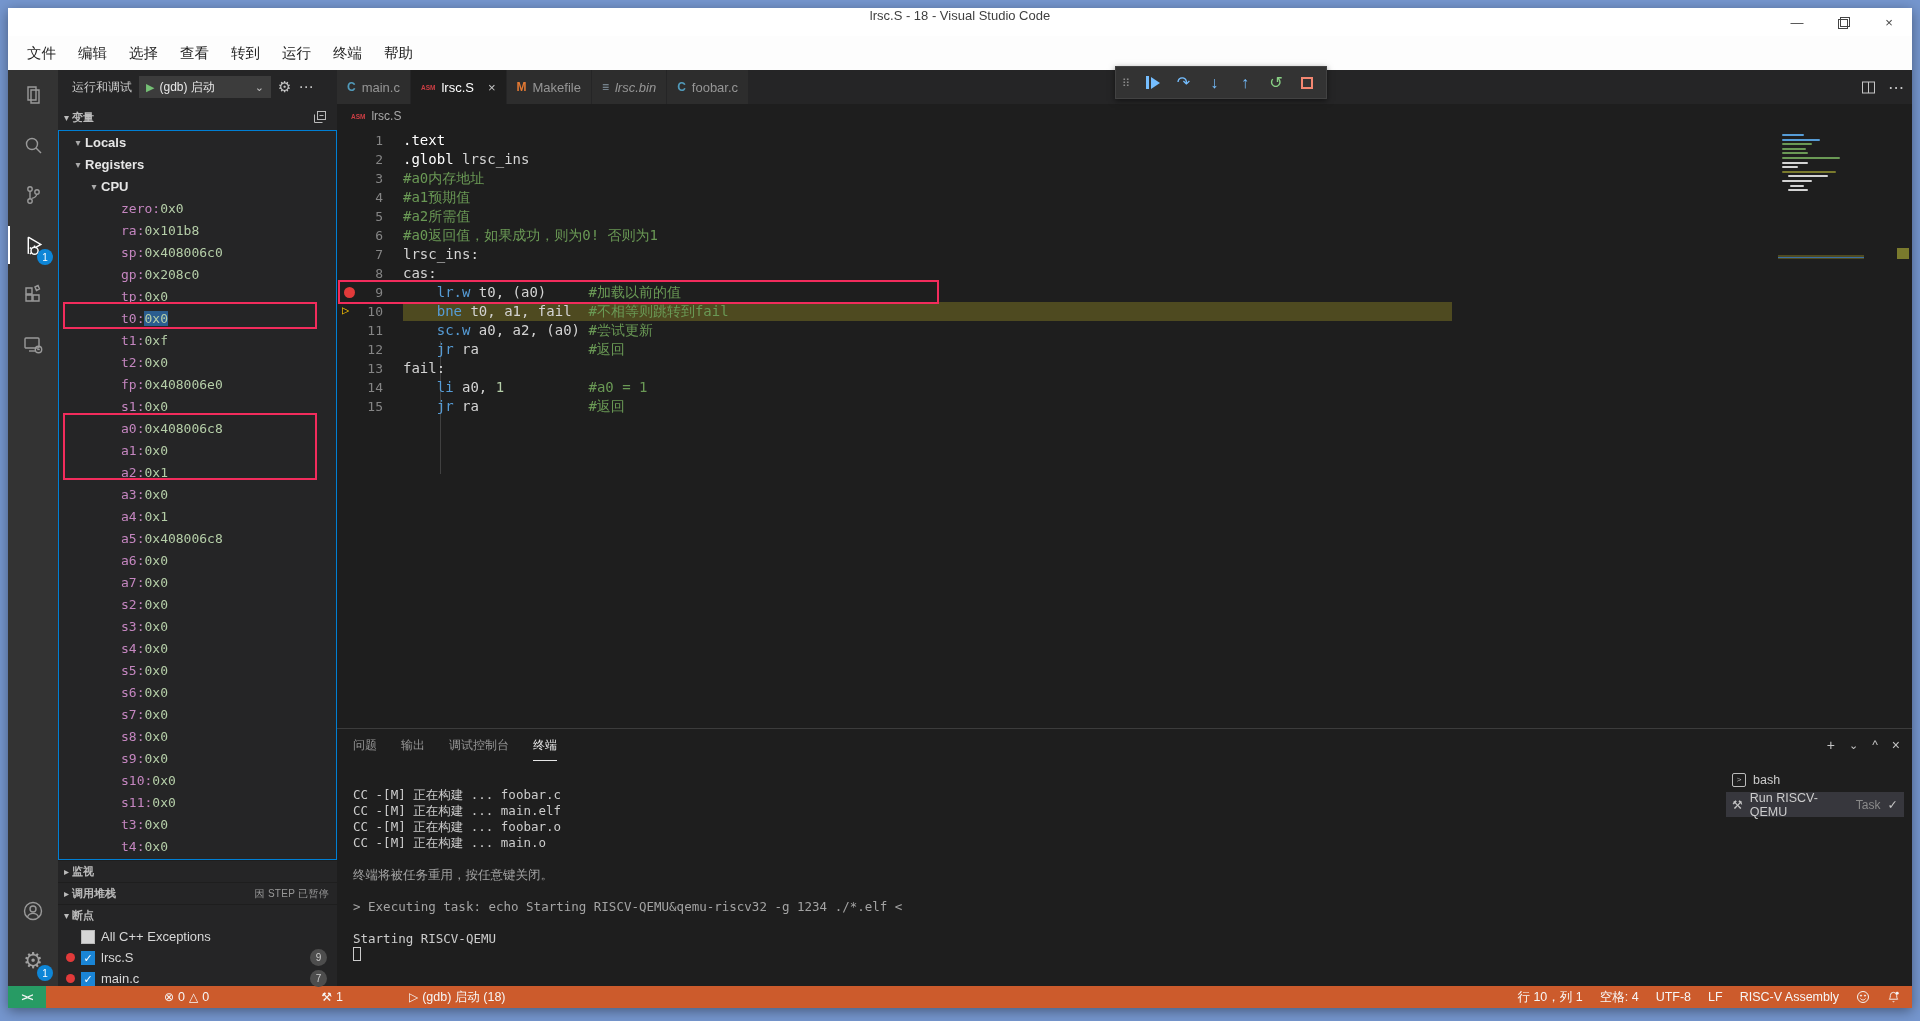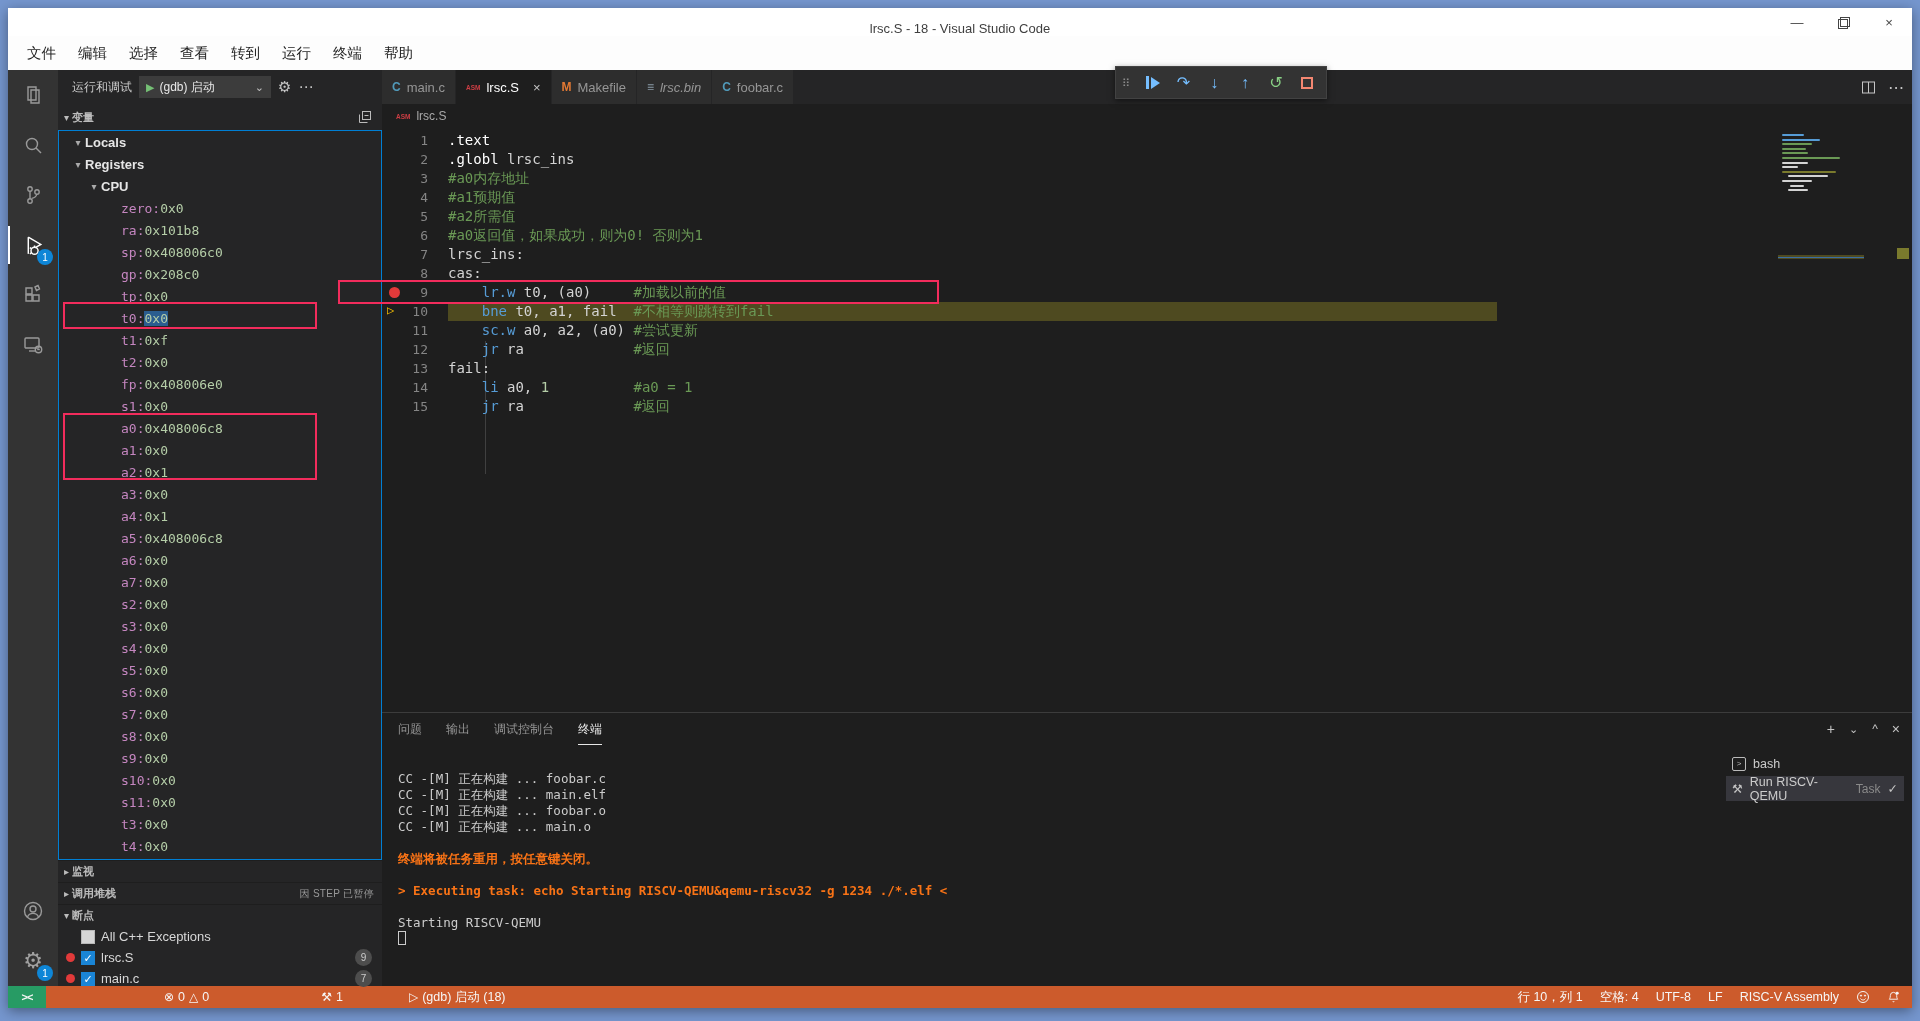--- a/index.html
+++ b/index.html
@@ -4,21 +4,21 @@
 <style>
   * { margin:0; padding:0; box-sizing:border-box; }
   html,body { width:1920px; height:1021px; }
   body { background:#7596ce; position:relative; overflow:hidden;
          font-family:"Liberation Sans","DejaVu Sans",sans-serif; }
 
   .window { position:absolute; left:8px; top:8px; width:1904px; height:1000px;
             background:#1e1e1e; box-shadow:0 3px 12px rgba(0,0,0,.4); display:flex; flex-direction:column; }
 
   
-  .titlebar { height:28px; background:#ffffff; display:flex; align-items:flex-end; position:relative; flex:none; }
+  .titlebar { height:28px; background:#ffffff; display:flex; align-items:flex-start; position:relative; flex:none; }
   .title { position:absolute; left:0; right:0; text-align:center; font-size:13px; color:#3f3f3f; }
   .win-controls { margin-left:auto; display:flex; height:100%; z-index:2; }
   .win-btn { width:46px; height:100%; display:flex; align-items:center; justify-content:center;
              color:#444; font-size:13px; }
   .restore-glyph { width:10px; height:10px; position:relative; }
   .restore-glyph::before { content:""; position:absolute; left:0; top:2px; width:8px; height:8px; border:1px solid #444; background:#fff; }
   .restore-glyph::after { content:""; position:absolute; left:2px; top:0; width:8px; height:8px; border:1px solid #444; }
 
   
   .menubar { height:34px; background:#fdfdfd; display:flex; align-items:center; padding-left:8px; flex:none; }
@@ -33,21 +33,21 @@
   .act-item svg { stroke:#9a9a9a; }
   .act-item.active { color:#fff; }
   .act-item.active svg { stroke:#ffffff; }
   .act-item.active::before { content:""; position:absolute; left:0; top:6px; bottom:6px; width:2px; background:#ffffff; }
   .act-badge { position:absolute; right:5px; bottom:5px; min-width:16px; height:16px; border-radius:9px;
                background:#0e86d7; color:#fff; font-size:10px; display:flex; align-items:center; justify-content:center; }
   .act-bottom { margin-top:auto; }
   .gear-glyph { font-size:22px; color:#a0a0a0; line-height:1; }
 
   
-  .sidebar { width:324px; background:#252526; flex:none; position:relative; font-size:13px; color:#cccccc; }
+  .sidebar { width:279px; background:#252526; flex:none; position:relative; font-size:13px; color:#cccccc; }
   .sb-toolbar { height:34px; display:flex; align-items:center; padding:0 8px 0 14px; gap:7px; }
   .sb-toolbar-label { font-size:12px; color:#cccccc; white-space:nowrap; }
   .debug-select { height:22px; background:#3c3c3c; border:1px solid #3c3c3c; display:flex; align-items:center;
                   padding:0 6px; gap:5px; width:132px; }
   .play-glyph { color:#75c075; font-size:11px; }
   .debug-select-label { font-size:12px; color:#e8e8e8; flex:1; white-space:nowrap; }
   .chev { color:#c0c0c0; font-size:11px; }
   .sb-tool-ico { color:#c5c5c5; font-size:15px; }
 
   .vars-header { height:26px; display:flex; align-items:center; padding:0 10px 0 6px; font-size:11px; font-weight:bold; color:#bbbbbb; }
@@ -124,28 +124,28 @@
   .indent-guide { position:absolute; left:103px; top:213px; width:1px; height:133px; background:#404040; }
 
   
   .minimap { position:absolute; top:64px; right:30px; width:100px; height:112px; }
   .mm-bar { height:2px; margin-bottom:2.6px; border-radius:1px; }
   .mm-band { position:absolute; right:18px; top:121px; left:-4px; height:4px; background:#4e4a20; }
   .mm-line { position:absolute; right:18px; top:123px; left:-4px; height:1px; background:#3a6ea5; }
   .overview-marker { position:absolute; right:3px; top:178px; width:12px; height:11px; background:#7a7a2d; }
 
   
-  .panel { position:absolute; left:0; right:0; bottom:0; height:274px; background:#1e1e1e; border-top:1px solid #3c3c3c; }
+  .panel { position:absolute; left:0; right:0; bottom:16px; height:242px; background:#1e1e1e; border-top:1px solid #3c3c3c; }
   .panel-tabs { height:32px; display:flex; align-items:center; padding-left:16px; gap:24px; position:relative; }
   .panel-tab { font-size:12px; color:#969696; text-transform:none; height:32px; line-height:32px; }
   .panel-tab.active { color:#e7e7e7; border-bottom:1px solid #e7e7e7; }
   .panel-actions { position:absolute; right:12px; top:0; height:32px; display:flex; align-items:center; gap:14px; color:#c5c5c5; font-size:14px; }
   .terminal { position:absolute; left:0; top:32px; right:190px; bottom:0; padding:26px 0 0 16px;
               font-family:"DejaVu Sans Mono",monospace; font-size:12.5px; color:#cccccc; line-height:16px; }
-  .tline.bold { font-weight:bold; color:#f97316; }
+  .tline.bold { font-weight:normal; color:#a3a3a3; }
   .cursor-box { display:inline-block; width:8px; height:14px; border:1px solid #cccccc; vertical-align:-2px; }
   .term-side { position:absolute; right:8px; top:38px; width:178px; }
   .ts-row { height:25px; display:flex; align-items:center; gap:7px; padding:0 6px; font-size:12.5px; color:#cccccc; }
   .ts-row.selected { background:#37373d; }
   .ts-term-ico { width:14px; height:14px; border:1px solid #bbb; border-radius:2px; font-size:8px; line-height:12px; text-align:center; color:#bbb; flex:none; }
   .ts-task-ico { font-size:12px; color:#c5c5c5; flex:none; }
   .ts-meta { color:#8a8a8a; font-size:12px; }
   .ts-check { margin-left:auto; color:#c5c5c5; }
 
   

